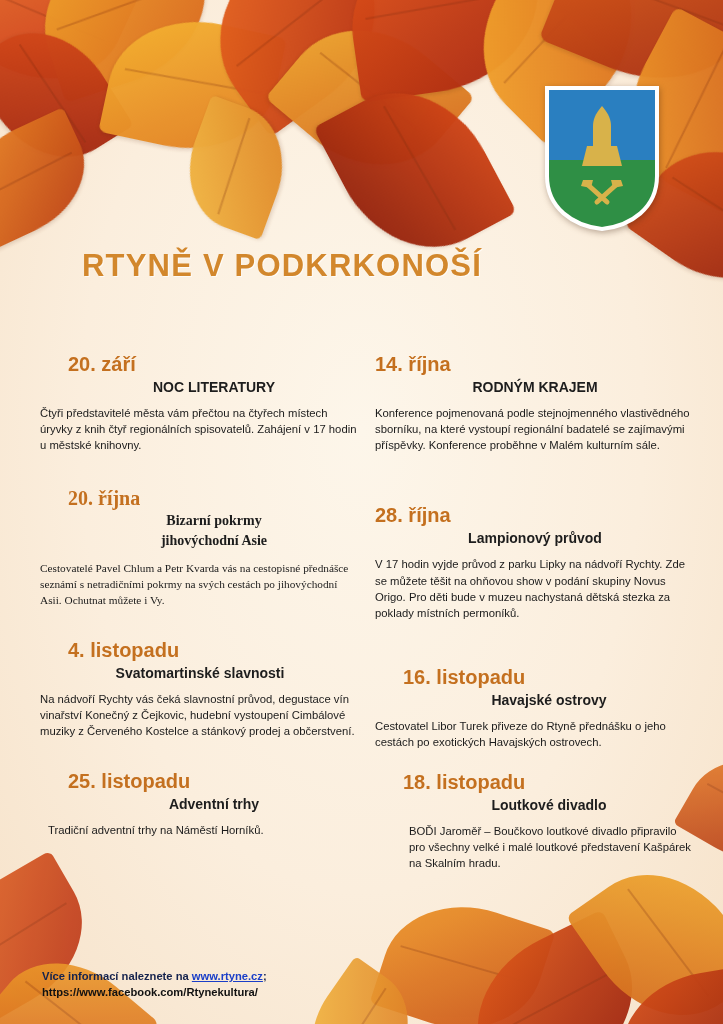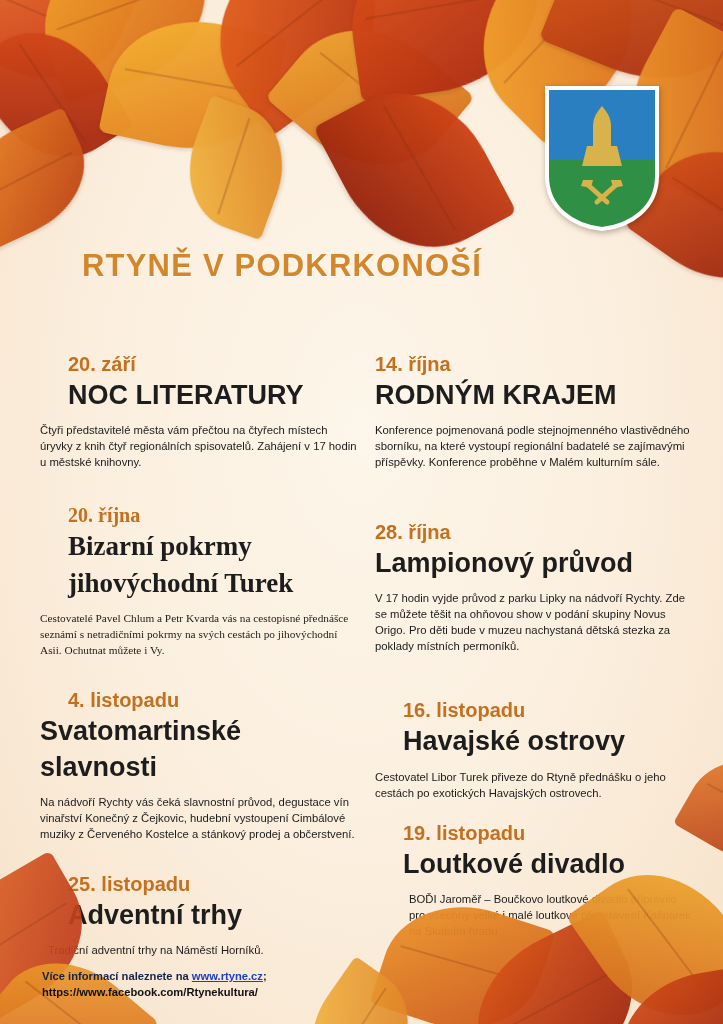--- a/index.html
+++ b/index.html
@@ -58,22 +58,22 @@
   .col{position:absolute;}
   .col-left{left:40px;top:352px;width:320px;}
   .col-right{left:375px;top:352px;width:320px;}
 
   .event{margin-bottom:20px;}
   .ev-date{
     font-size:20px;font-weight:bold;color:#c4701f;
     margin:0 0 1px 0;line-height:1.25;
   }
   .ev-title{
-    font-size:27px;font-weight:bold;color:#1d1d1d;
-    margin:0 0 9px 0;line-height:1.3;
+    font-size:14px;font-weight:bold;color:#1d1d1d;
+    margin:0 0 9px 0;line-height:1.3;text-align:center;
   }
   .ev-text{
     font-size:11.3px;color:#1b1b1b;line-height:1.42;
     margin:0;
   }
   .indent{margin-left:28px;}
 
   
   .e1{margin-bottom:33px;}
   .e2{margin-bottom:30px;font-family:Liberation Serif, serif;}
@@ -131,21 +131,21 @@
 
     <div class="event e1">
       <div class="ev-date indent">20. září</div>
       <div class="ev-title indent">NOC LITERATURY</div>
       <p class="ev-text">Čtyři představitelé města vám přečtou na čtyřech místech úryvky z knih čtyř regionálních spisovatelů. Zahájení v 17 hodin u městské knihovny.</p>
     </div>
 
     <div class="event e2">
       <div class="ev-date indent">20. října</div>
       <div class="ev-title indent" style="margin-bottom:2px;">Bizarní pokrmy</div>
-      <div class="ev-title indent">jihovýchodní Turek</div>
+      <div class="ev-title indent">jihovýchodní Asie</div>
       <p class="ev-text">Cestovatelé Pavel Chlum a Petr Kvarda vás na cestopisné přednášce seznámí s netradičními pokrmy na svých cestách po jihovýchodní Asii. Ochutnat můžete i Vy.</p>
     </div>
 
     <div class="event e3">
       <div class="ev-date indent">4. listopadu</div>
       <div class="ev-title">Svatomartinské slavnosti</div>
       <p class="ev-text">Na nádvoří Rychty vás čeká slavnostní průvod, degustace vín vinařství Konečný z Čejkovic, hudební vystoupení Cimbálové muziky z Červeného Kostelce a stánkový prodej a občerstvení.</p>
     </div>
 
     <div class="event e4">
@@ -170,21 +170,21 @@
       <p class="ev-text">V 17 hodin vyjde průvod z parku Lipky na nádvoří Rychty. Zde se můžete těšit na ohňovou show v podání skupiny Novus Origo. Pro děti bude v muzeu nachystaná dětská stezka za poklady místních permoníků.</p>
     </div>
 
     <div class="event r3">
       <div class="ev-date indent">16. listopadu</div>
       <div class="ev-title indent">Havajské ostrovy</div>
       <p class="ev-text">Cestovatel Libor Turek přiveze do Rtyně přednášku o jeho cestách po exotických Havajských ostrovech.</p>
     </div>
 
     <div class="event">
-      <div class="ev-date indent">19. listopadu</div>
+      <div class="ev-date indent">18. listopadu</div>
       <div class="ev-title indent">Loutkové divadlo</div>
       <p class="ev-text" style="margin-left:34px;">BOĎI Jaroměř – Boučkovo loutkové divadlo připravilo pro všechny velké i malé loutkové představení Kašpárek na Skalním hradu.</p>
     </div>
 
   </div>
 
   <div>
     <div class="leaf" style="left:-60px;top:880px;width:150px;height:120px;background:linear-gradient(135deg,#e8702a,#b83318);transform:rotate(-30deg);opacity:.92;"></div>
     <div class="leaf" style="left:0px;top:965px;width:140px;height:110px;background:linear-gradient(140deg,#f0a52c,#d0591c);transform:rotate(40deg);opacity:.9;"></div>
     <div class="leaf" style="left:385px;top:905px;width:155px;height:125px;background:linear-gradient(140deg,#ef9b2b,#c9511a);transform:rotate(18deg);opacity:.95;"></div>

